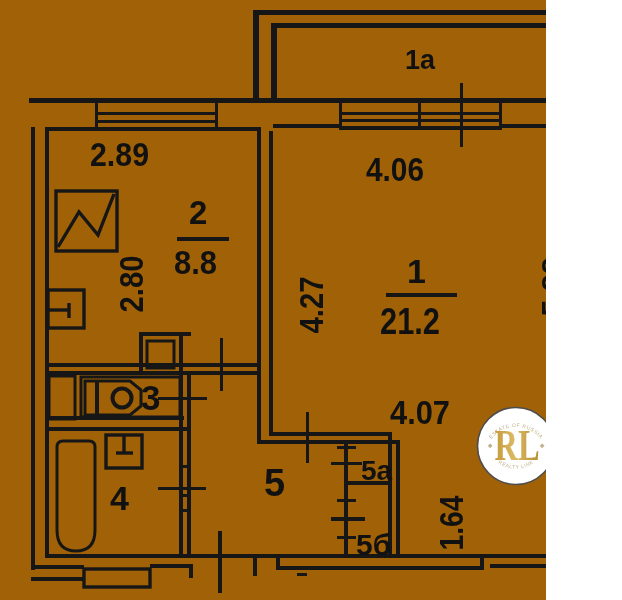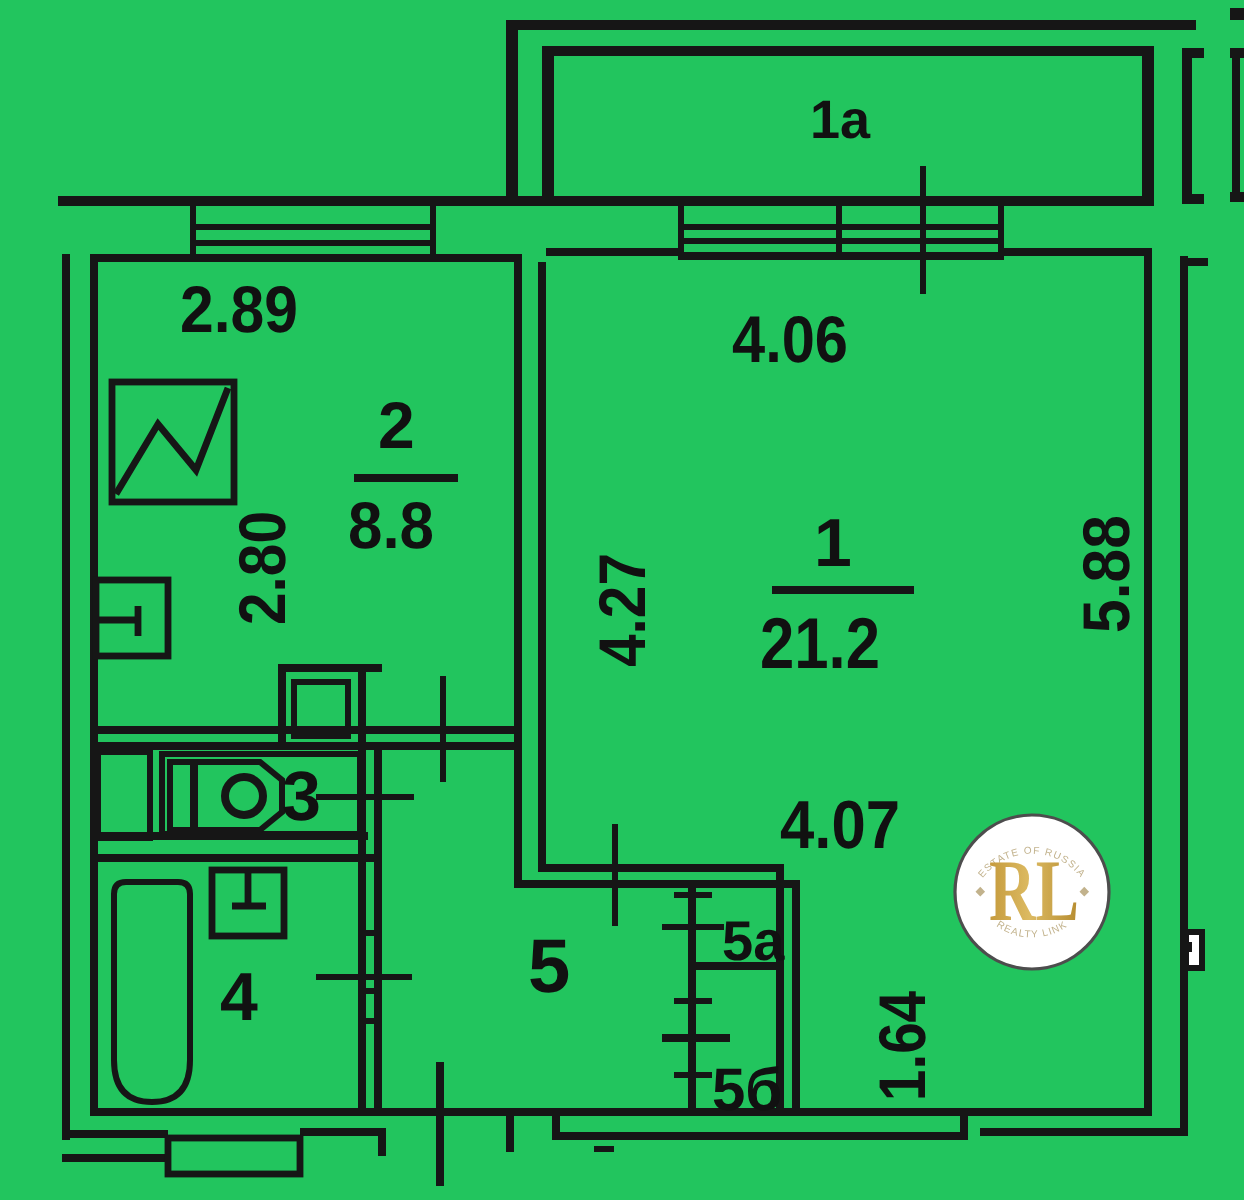--- a/index.html
+++ b/index.html
@@ -1,16 +1,16 @@
 <!DOCTYPE html>
 <html><head>
 <meta charset="utf-8">
 <style>
 html,body{margin:0;padding:0;background:#fff;}
-#plan{position:relative;width:622px;height:600px;background:#22c55e;overflow:hidden;}
+#plan{position:relative;width:546px;height:600px;background:#a16207;overflow:hidden;}
 text{font-family:"Liberation Sans",sans-serif;font-weight:bold;fill:#111;}
 </style>
 </head>
 <body>
 <div id="plan">
 <svg width="622" height="600" viewBox="0 0 622 600" xmlns="http://www.w3.org/2000/svg">
 <defs>
 <linearGradient id="gold" x1="0" y1="0" x2="1" y2="0">
 <stop offset="0" stop-color="#c59a3c"></stop>
 <stop offset="0.45" stop-color="#dcba62"></stop>

